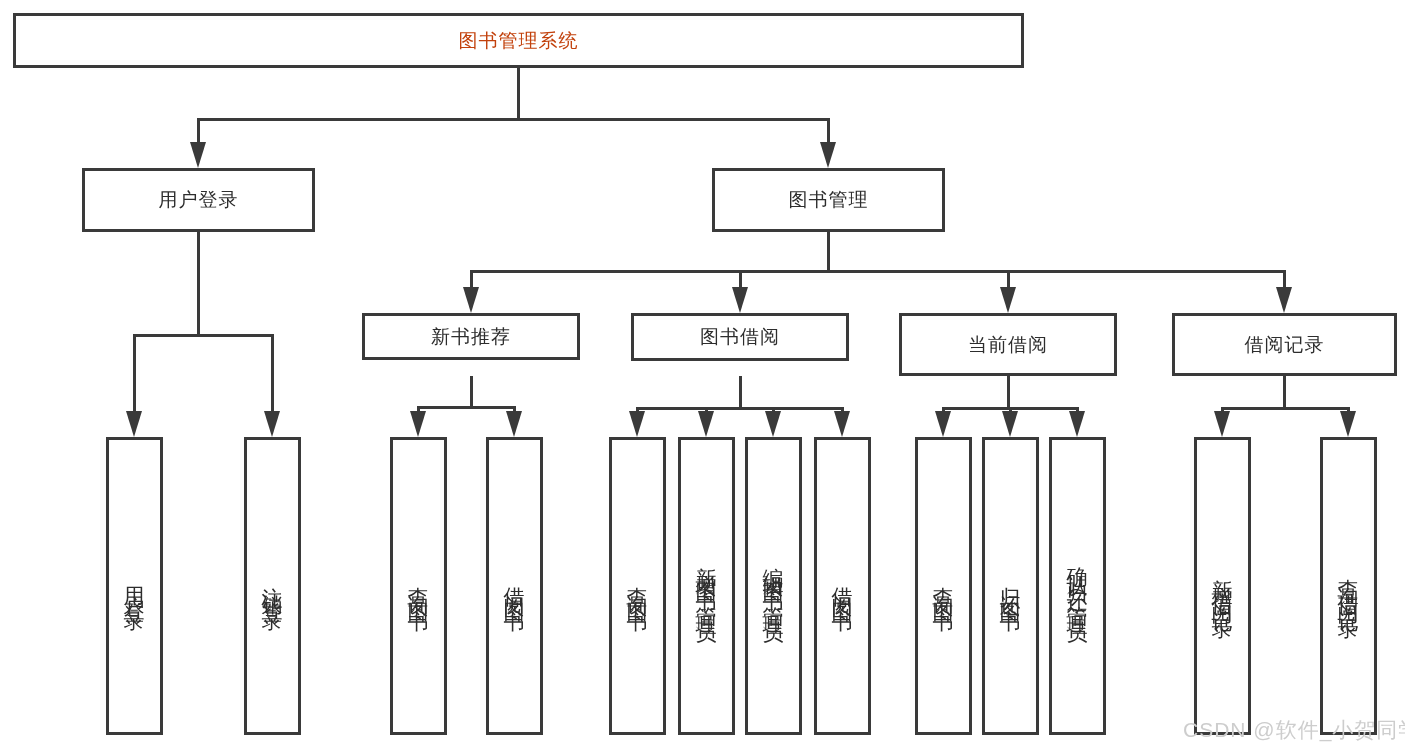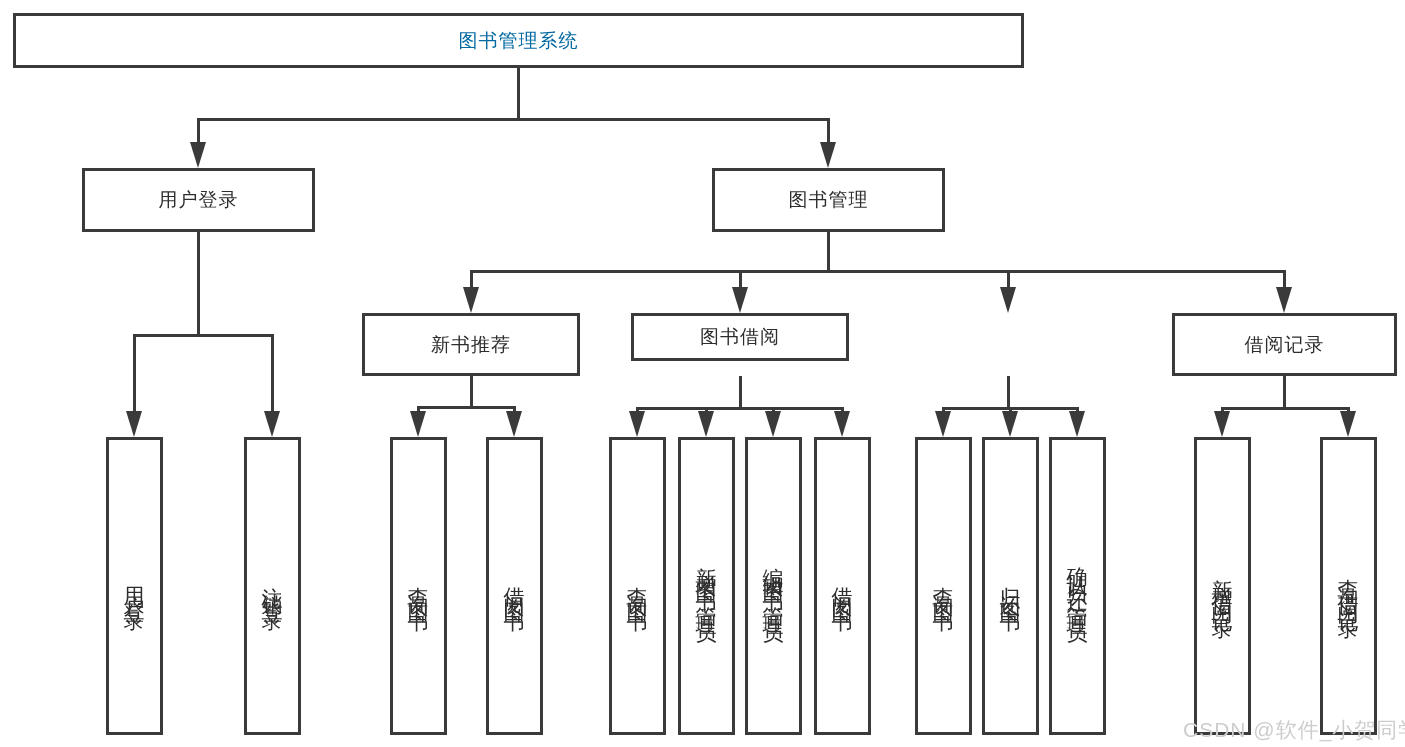--- a/index.html
+++ b/index.html
@@ -48,25 +48,26 @@
     letter-spacing: 1px;
     white-space: nowrap;
     z-index: 5;
   }
 </style>
 </head>
 <body>
 
 <div id="canvas" class="canvas">
   <div class="watermark">CSDN @软件_小贺同学</div>
-<div class="node" style="left: 13px; top: 13px; width: 1011px; height: 55px; border-color: rgb(58, 58, 58); color: #0369a1;">图书管理系统</div>
+<div class="node" style="left: 13px; top: 13px; width: 1011px; height: 55px; border-color: rgb(58, 58, 58); color: #c2410c;">图书管理系统</div>
     <div class="node" style="left: 82px; top: 168px; width: 233px; height: 64px; border-color: rgb(58, 58, 58); color: rgb(45, 45, 45);">用户登录</div>
     <div class="node" style="left: 712px; top: 168px; width: 233px; height: 64px; border-color: rgb(58, 58, 58); color: rgb(45, 45, 45);">图书管理</div>
-    <div class="node" style="left: 362px; top: 313px; width: 218px; height: 63px; border-color: rgb(58, 58, 58); color: rgb(45, 45, 45);">新书推荐</div>
+    <div class="node" style="left: 362px; top: 313px; width: 218px; height: 47px; border-color: rgb(58, 58, 58); color: rgb(45, 45, 45);">新书推荐</div>
     <div class="node" style="left: 631px; top: 313px; width: 218px; height: 48px; border-color: rgb(58, 58, 58); color: rgb(45, 45, 45);">图书借阅</div>
+    <div class="node" style="left: 899px; top: 313px; width: 218px; height: 63px; border-color: rgb(58, 58, 58); color: rgb(45, 45, 45);">当前借阅</div>
     <div class="node" style="left: 1172px; top: 313px; width: 225px; height: 63px; border-color: rgb(58, 58, 58); color: rgb(45, 45, 45);">借阅记录</div>
     <div class="node vertical" style="left: 106px; top: 437px; width: 57px; height: 298px; border-color: rgb(58, 58, 58); color: rgb(45, 45, 45);">用户登录</div>
     <div class="node vertical" style="left: 244px; top: 437px; width: 57px; height: 298px; border-color: rgb(58, 58, 58); color: rgb(45, 45, 45);">注销登录</div>
     <div class="node vertical" style="left: 390px; top: 437px; width: 57px; height: 298px; border-color: rgb(58, 58, 58); color: rgb(45, 45, 45);">查询图书</div>
     <div class="node vertical" style="left: 486px; top: 437px; width: 57px; height: 298px; border-color: rgb(58, 58, 58); color: rgb(45, 45, 45);">借阅图书</div>
     <div class="node vertical" style="left: 609px; top: 437px; width: 57px; height: 298px; border-color: rgb(58, 58, 58); color: rgb(45, 45, 45);">查询图书</div>
     <div class="node vertical" style="left: 678px; top: 437px; width: 57px; height: 298px; border-color: rgb(58, 58, 58); color: rgb(45, 45, 45);">新增图书（管理员）</div>
     <div class="node vertical" style="left: 745px; top: 437px; width: 57px; height: 298px; border-color: rgb(58, 58, 58); color: rgb(45, 45, 45);">编辑图书（管理员）</div>
     <div class="node vertical" style="left: 814px; top: 437px; width: 57px; height: 298px; border-color: rgb(58, 58, 58); color: rgb(45, 45, 45);">借阅图书</div>
     <div class="node vertical" style="left: 915px; top: 437px; width: 57px; height: 298px; border-color: rgb(58, 58, 58); color: rgb(45, 45, 45);">查询图书</div>

